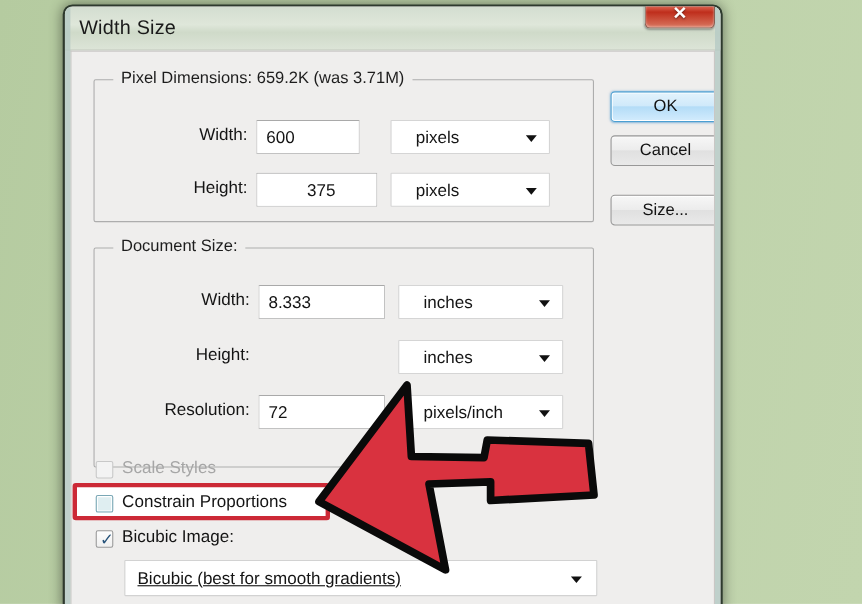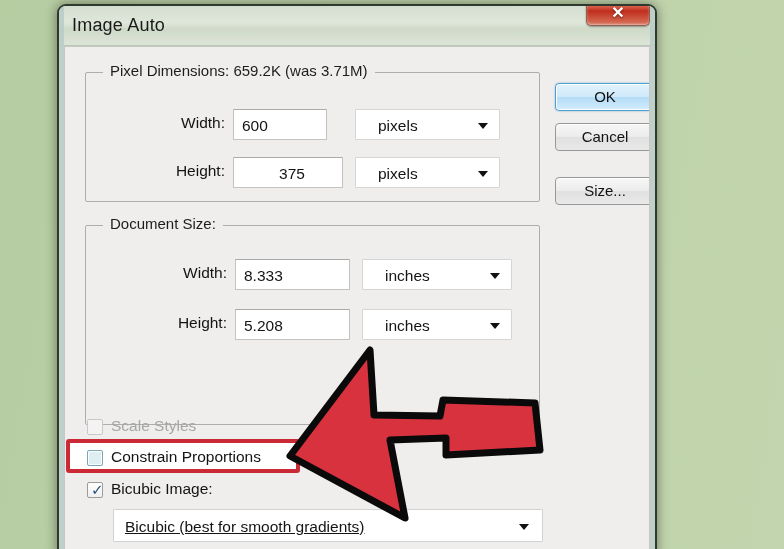--- a/index.html
+++ b/index.html
@@ -281,21 +281,21 @@
   }
 </style>
 </head>
 <body>
 
 <div id="dialog-window">
 
   <div id="window-frame-inner"></div>
 
   <div id="title-bar">
-    <div id="title-text">Image Auto</div>
+    <div id="title-text">Width Size</div>
     <div id="close-button">
       <div id="close-icon">✕</div>
     </div>
   </div>
 
   <div id="client-area">
 
     <div class="group-box" id="group-pixel-dimensions">
       <div class="group-title">Pixel Dimensions:  659.2K (was 3.71M)</div>
     </div>
@@ -334,27 +334,36 @@
       <div class="unit-select" style="left:257px; width:150px;">
         <span>inches</span>
         <span class="caret"></span>
       </div>
     </div>
 
     <div class="field-row" style="left:40px; top:262px; width:430px;">
       <div class="lbl-col" style="position:absolute; left:0; top:0; width:122px;">
         <span class="field-label">Height:</span>
       </div>
-      <div class="text-input" style="left:130px; width:115px;">5.208</div>
       <div class="unit-select" style="left:257px; width:150px;">
         <span>inches</span>
         <span class="caret"></span>
       </div>
     </div>
 
+    <div class="field-row" style="left:40px; top:312px; width:430px;">
+      <div class="lbl-col" style="position:absolute; left:0; top:0; width:122px;">
+        <span class="field-label">Resolution:</span>
+      </div>
+      <div class="text-input" style="left:130px; width:115px;">72</div>
+      <div class="unit-select" style="left:257px; width:150px;">
+        <span>pixels/inch</span>
+        <span class="caret"></span>
+      </div>
+    </div>
 
     <div class="check-row" id="row-scale-styles">
       <span class="checkbox disabled"></span>
       <span class="check-label disabled">Scale Styles</span>
     </div>
 
     <div id="constrain-highlight"></div>
 
     <div class="check-row" id="row-constrain-proportions">
       <span class="checkbox focused"></span>

